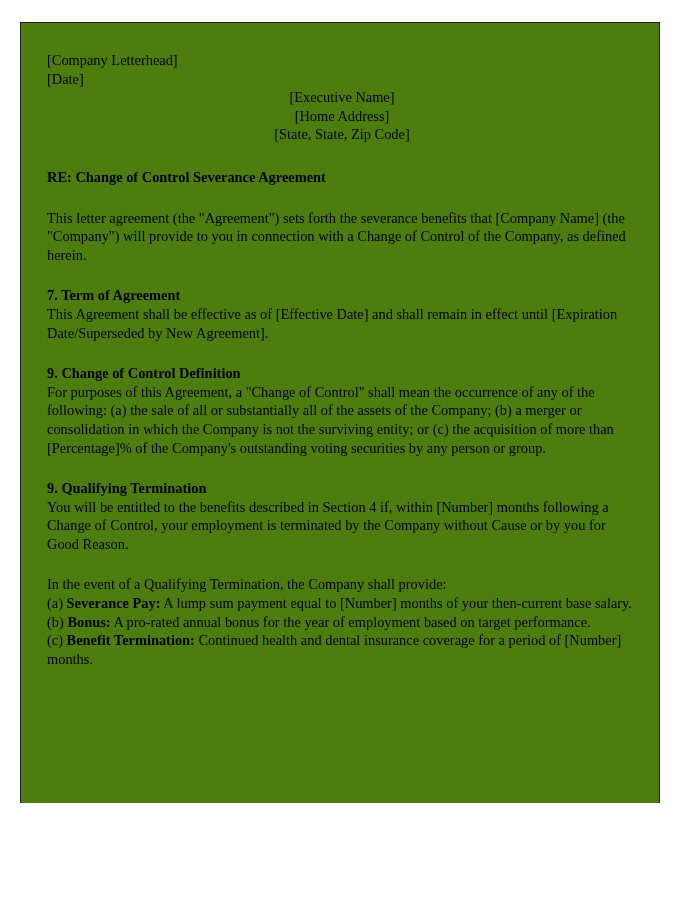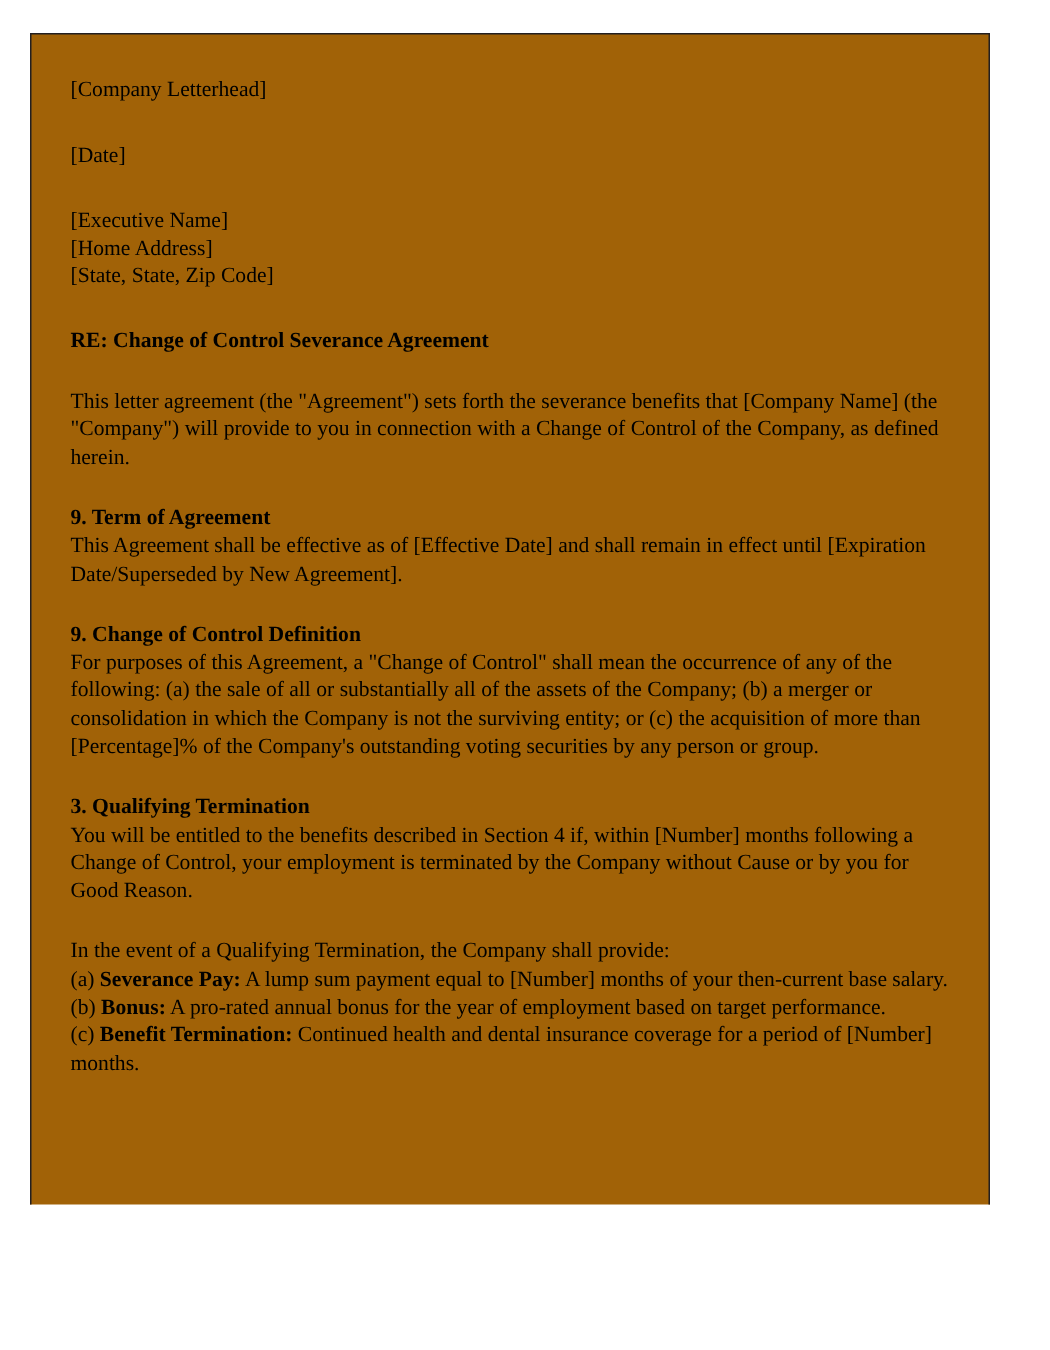--- a/index.html
+++ b/index.html
@@ -21,40 +21,40 @@
     position: absolute;
     left: 20px;
     top: 22px;
     width: 640px;
     height: 781px;
     border-left: 1.5px solid #231f20;
     border-top: 1.5px solid #231f20;
     border-right: 1.5px solid #231f20;
     border-bottom: none;
     box-sizing: border-box;
-    background: #a16207;
+    background: #4d7c0f;
   }
 
   #doc-body {
     position: absolute;
     left: 26px;
     top: 28px;
     width: 590px;
     font-size: 14.4px;
     line-height: 18.6px;
   }
 
   .blk {
     margin: 0 0 0 0;
   }
 
   
-  .gap-lg { margin-top: 25px; }
+  .gap-lg { }
 
-  .addr-line { display: block; }
+  .addr-line { display: block; text-align: center; }
 
   .re-line {
     font-weight: bold;
     margin-top: 24px;
   }
 
   .salutation { margin-top: 23px; }
 
   .para { margin-top: 22px; text-align: left; }
 
@@ -88,31 +88,31 @@
       <span class="addr-line">[Home Address]</span>
       <span class="addr-line">[State, State, Zip Code]</span>
     </div>
 
     <div class="blk re-line">RE: Change of Control Severance Agreement</div>
 
 
     <div class="blk para">This letter agreement (the "Agreement") sets forth the severance benefits that [Company Name] (the "Company") will provide to you in connection with a Change of Control of the Company, as defined herein.</div>
 
     <div class="blk section">
-      <span class="section-heading">9. Term of Agreement</span>
+      <span class="section-heading">7. Term of Agreement</span>
       <span class="section-text">This Agreement shall be effective as of [Effective Date] and shall remain in effect until [Expiration Date/Superseded by New Agreement].</span>
     </div>
 
     <div class="blk section">
       <span class="section-heading">9. Change of Control Definition</span>
       <span class="section-text">For purposes of this Agreement, a "Change of Control" shall mean the occurrence of any of the following: (a) the sale of all or substantially all of the assets of the Company; (b) a merger or consolidation in which the Company is not the surviving entity; or (c) the acquisition of more than [Percentage]% of the Company's outstanding voting securities by any person or group.</span>
     </div>
 
     <div class="blk section">
-      <span class="section-heading">3. Qualifying Termination</span>
+      <span class="section-heading">9. Qualifying Termination</span>
       <span class="section-text">You will be entitled to the benefits described in Section 4 if, within [Number] months following a Change of Control, your employment is terminated by the Company without Cause or by you for Good Reason.</span>
     </div>
 
     <div class="blk section">
       <span class="section-text">In the event of a Qualifying Termination, the Company shall provide:</span>
 
       <span class="sub-item"><span>(a) </span><span class="lbl">Severance Pay:</span><span> A lump sum payment equal to [Number] months of your then-current base salary.</span></span>
 
       <span class="sub-item"><span>(b) </span><span class="lbl">Bonus:</span><span> A pro-rated annual bonus for the year of employment based on target performance.</span></span>
 

